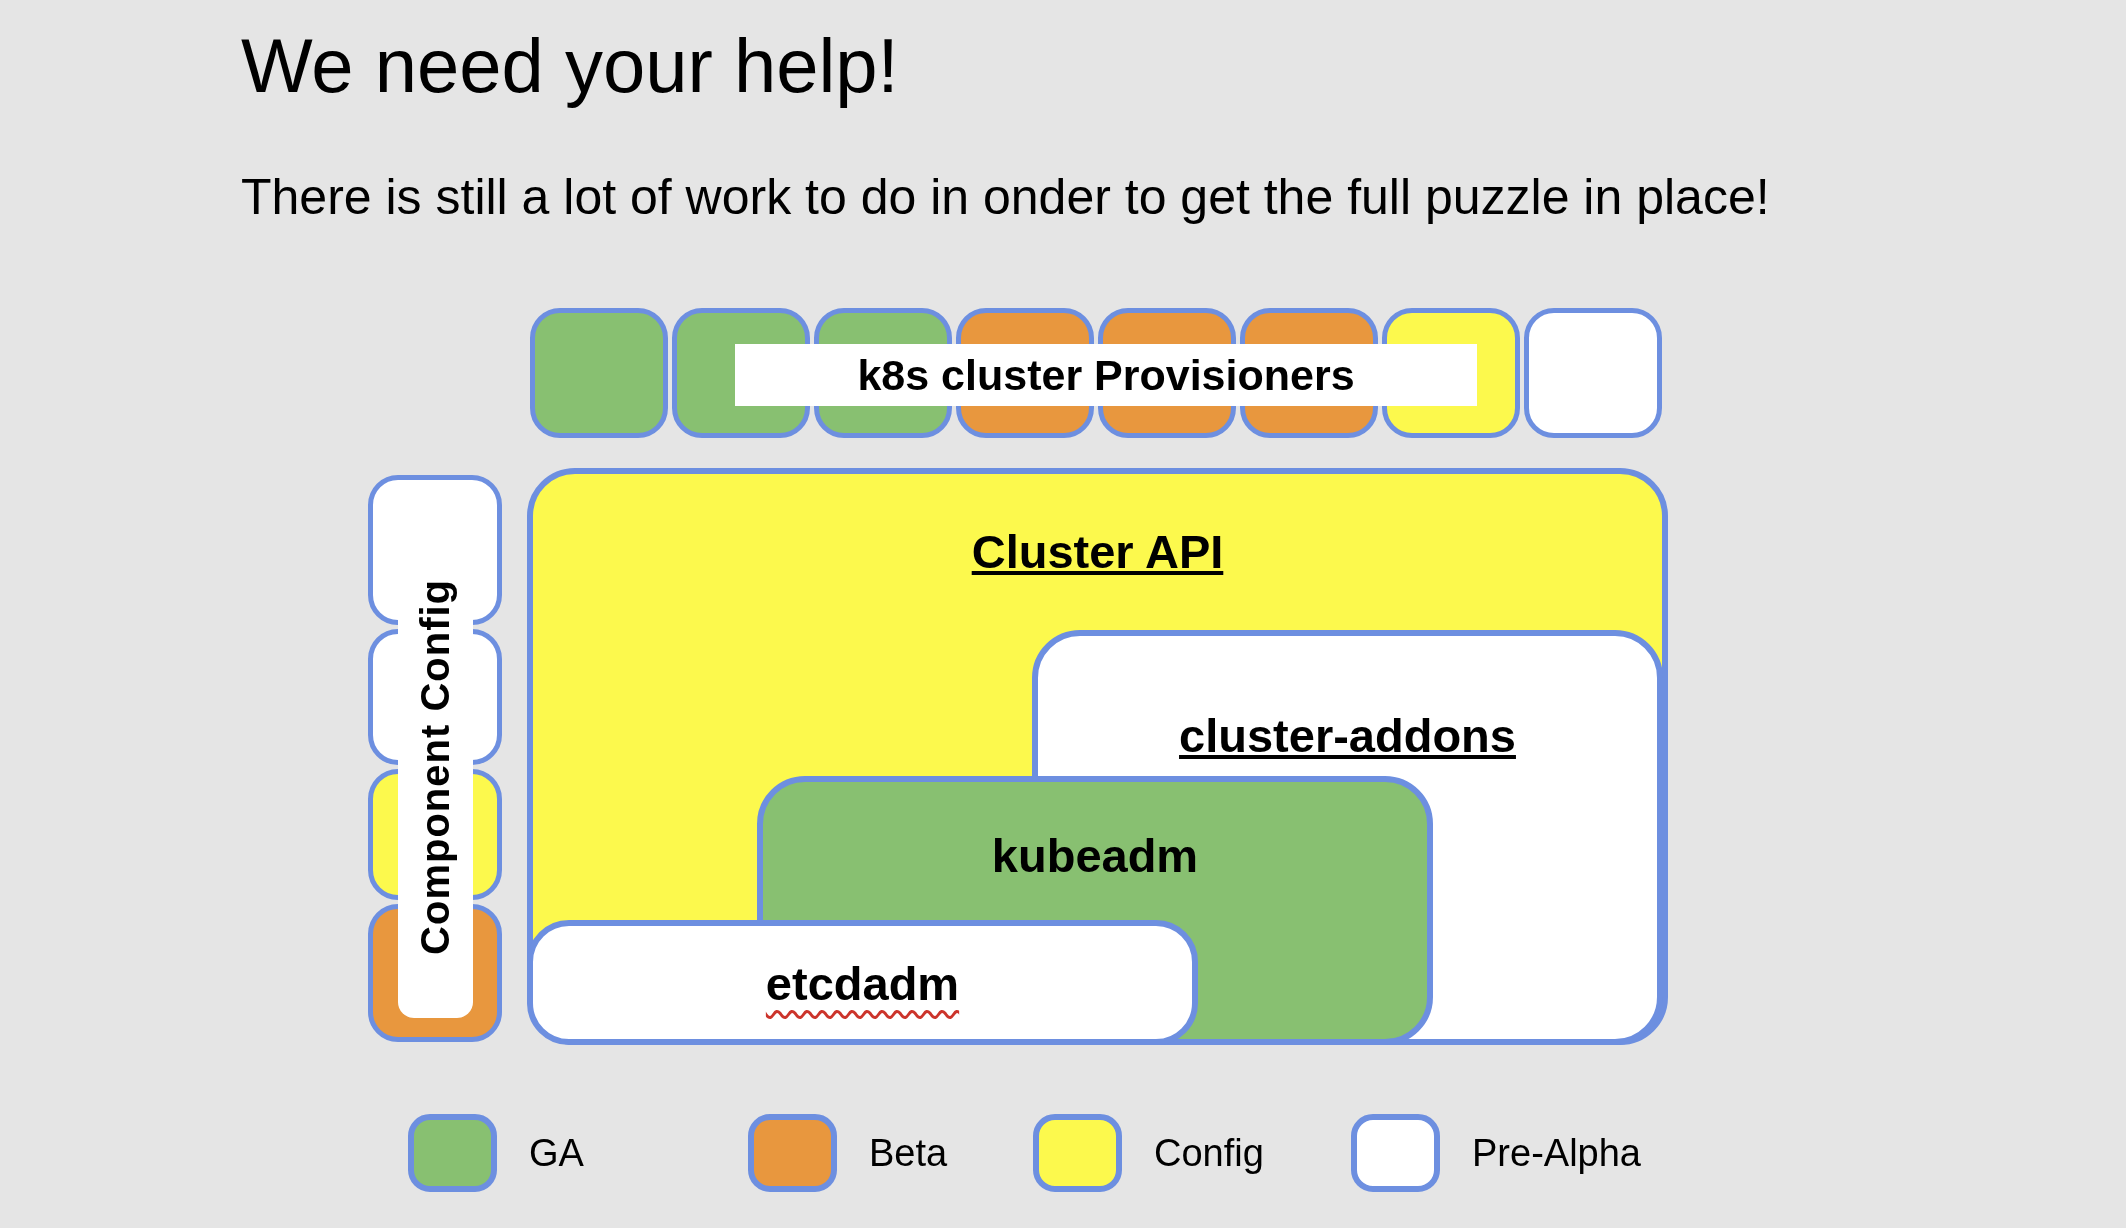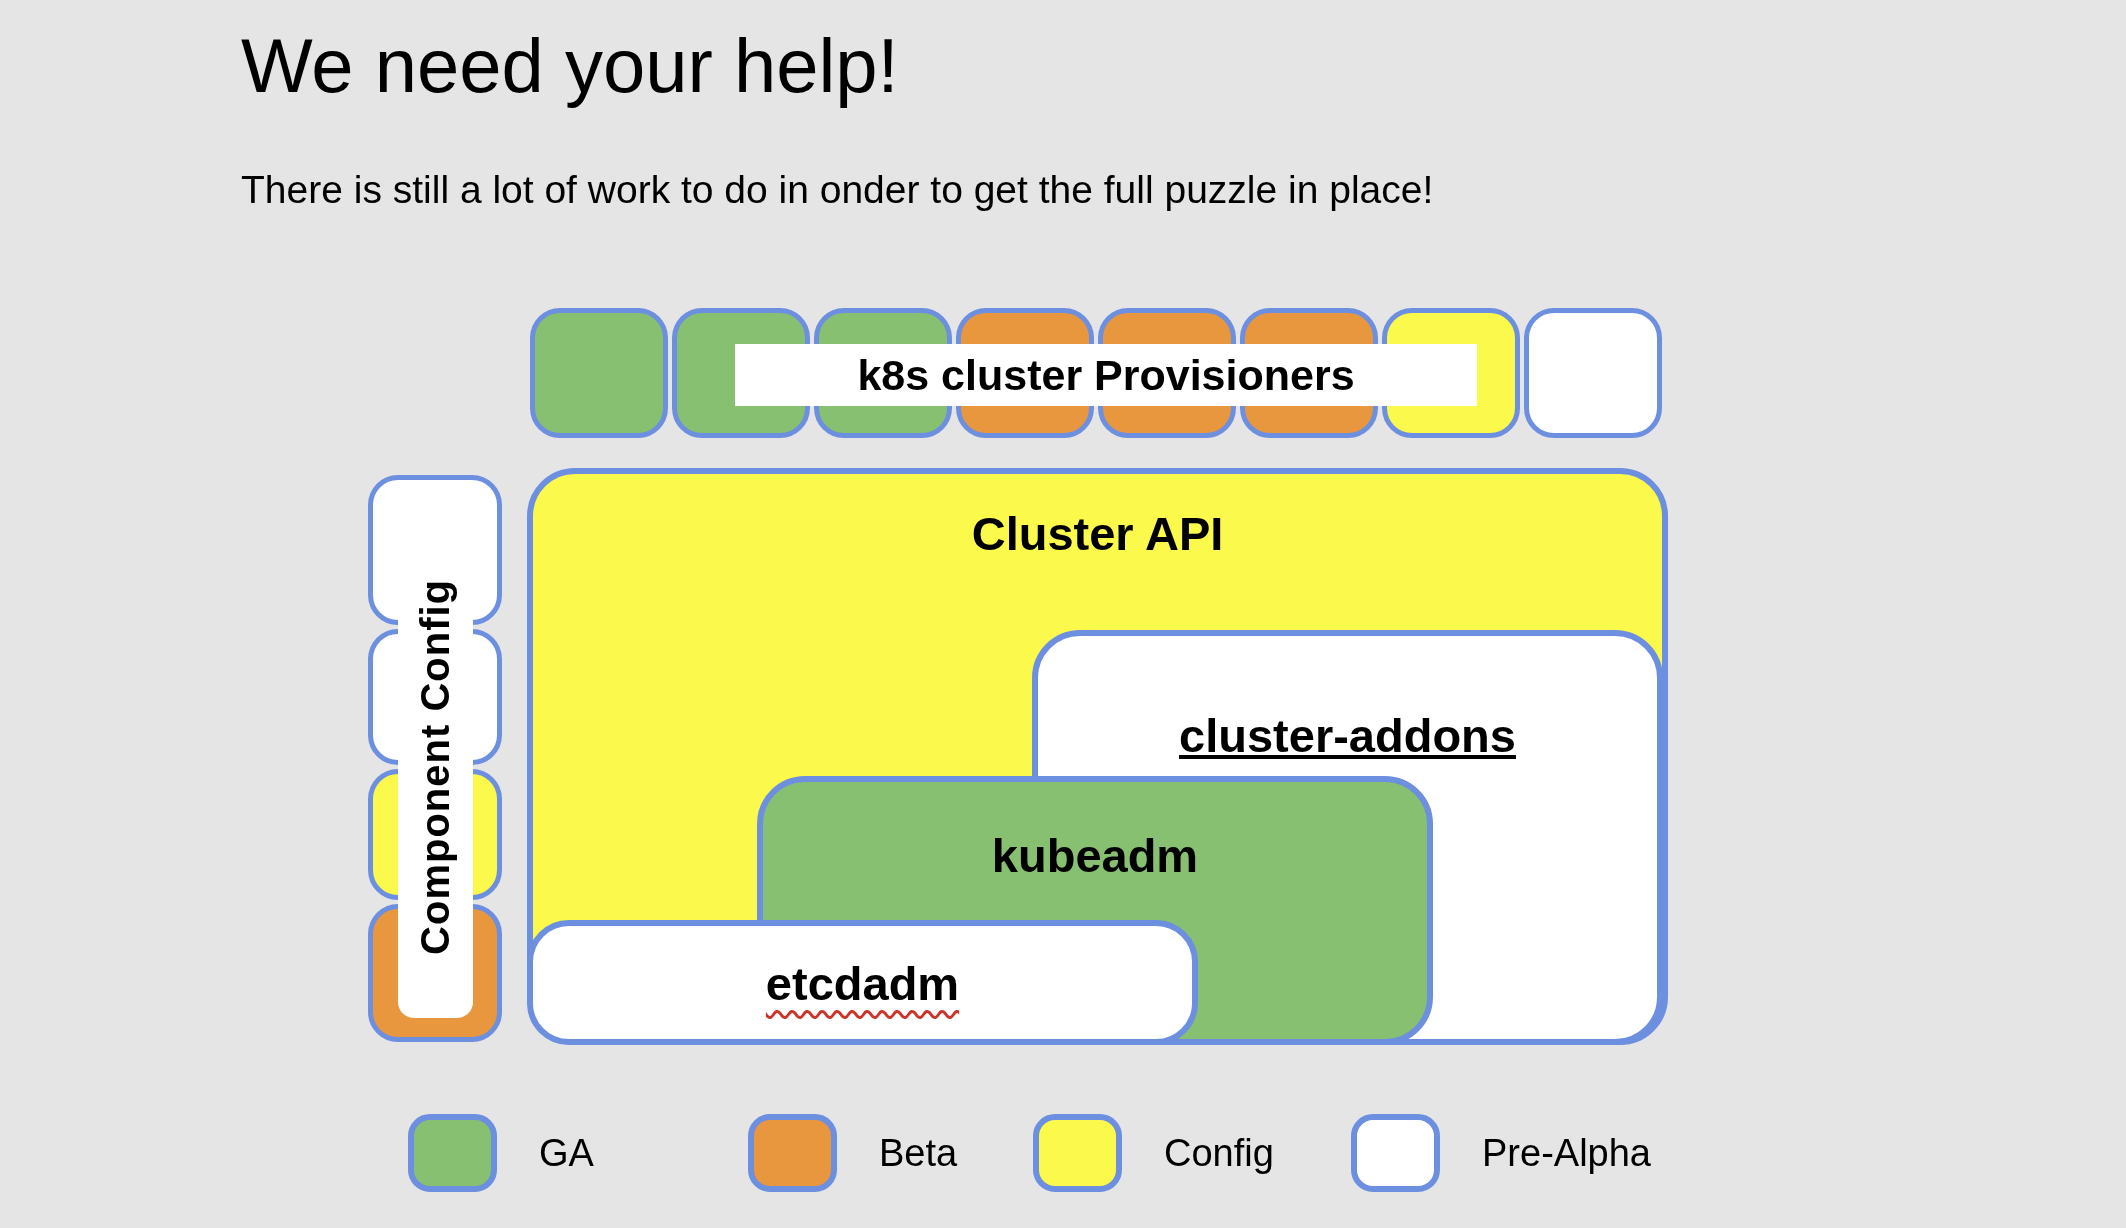--- a/index.html
+++ b/index.html
@@ -4,21 +4,21 @@
 <style>
   html, body { margin:0; padding:0; background:#ffffff; }
   .slide {
     position:relative; width:2126px; height:1228px; background:#e5e5e5;
     font-family:"Liberation Sans","DejaVu Sans",sans-serif; color:var(--text,#000);
     overflow:hidden;
   }
 
   
   .title    { position:absolute; left:241px; top:22px;  margin:0; font-size:76px; font-weight:400; white-space:nowrap; }
-  .subtitle { position:absolute; left:241px; top:168px; margin:0; font-size:39px; font-weight:400; white-space:nowrap; }
+  .subtitle { position:absolute; left:241px; top:168px; margin:0; font-size:50px; font-weight:400; white-space:nowrap; }
 
   
   .prov-row { position:absolute; left:530px; top:308px; width:1140px; height:130px;padding-left:40px; }
   .prov-sq  {
     position:absolute; top:0; width:138px; height:130px; box-sizing:border-box;
     border:5px solid var(--border-blue); border-radius:30px; z-index:1;
   }
   .prov-label {
     position:absolute; left:205px; top:36px; width:742px; height:62px; z-index:2;
     background:var(--white); font-size:43px; font-weight:700; text-align:center; line-height:62px;
@@ -42,42 +42,42 @@
   }
 
   
   .box { position:absolute; box-sizing:border-box; border:6px solid var(--border-blue); }
   .box-cluster-api    { left:527px;  top:468px; width:1141px; height:577px; background:var(--yellow); border-radius:48px; z-index:1; }
   .box-cluster-addons { left:1032px; top:630px; width:631px;  height:415px; background:var(--white);  border-radius:48px; z-index:2; }
   .box-kubeadm        { left:757px;  top:776px; width:676px;  height:269px; background:var(--green);  border-radius:48px; z-index:3; }
   .box-etcdadm        { left:527px;  top:920px; width:671px;  height:125px; background:var(--white);  border-radius:42px; z-index:4; }
 
   .box-label { font-size:47px; font-weight:700; text-align:center; white-space:nowrap; }
-  .box-cluster-api    .box-label { margin-top:32px; }
+  .box-cluster-api    .box-label { margin-top:50px;text-decoration:underline; }
   .box-cluster-addons .box-label { margin-top:72px;text-decoration:underline; }
   .box-kubeadm        .box-label { margin-top:46px; }
   .box-etcdadm        .box-label { margin-top:30px; }
 
   .misspelled {
     text-decoration-line:underline;
     text-decoration-style:wavy;
     text-decoration-color:var(--squiggle-red);
     text-decoration-thickness:3px;
     text-underline-offset:10px;
     margin-top:36px;
   }
 
   
   .legend { position:absolute; left:0; top:1113px; width:2126px; height:80px; }
   .legend-item { position:absolute; top:0; height:80px; display:flex; align-items:center; }
   .legend-swatch {
     width:89px; height:78px; box-sizing:border-box;
     border:6px solid var(--border-blue); border-radius:22px;
   }
-  .legend-label { margin-left:42px; font-size:38px; font-weight:400; white-space:nowrap; }
+  .legend-label { margin-left:32px; font-size:38px; font-weight:400; white-space:nowrap; }
 </style>
 </head>
 <body>
 
 <div class="slide">
 
   <h1 class="title">We need your help!</h1>
   <p class="subtitle">There is still a lot of work to do in onder to get the full puzzle in place!</p>
 
   <div class="prov-row">

